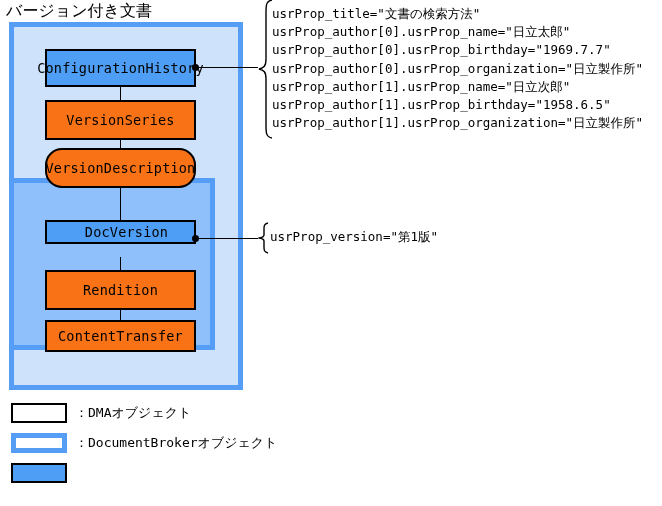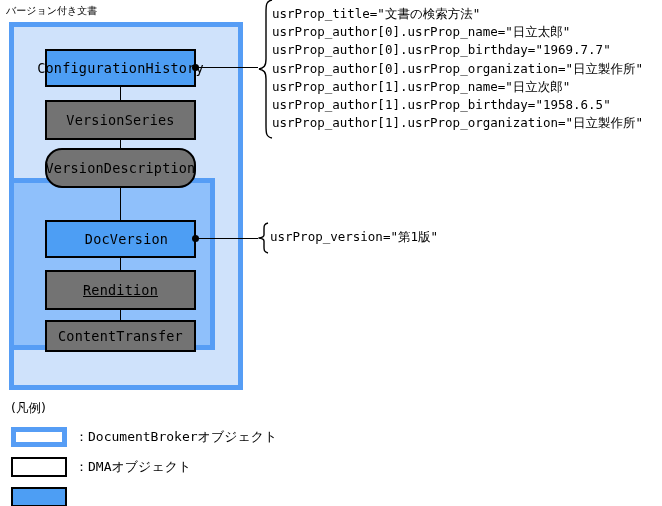--- a/index.html
+++ b/index.html
@@ -15,21 +15,21 @@
     color: #000000;
     overflow: hidden;
   }
 
   
   #diagram-title {
     position: absolute;
     left: 6px;
     top: 2px;
     font-family: "DejaVu Sans", "Liberation Sans", sans-serif;
-    font-size: 10px;
+    font-size: 16px;
     line-height: 18px;
     white-space: nowrap;
     letter-spacing: 0px;
   }
 
   
   #outer-container {
     position: absolute;
     left: 9px;
     top: 22px;
@@ -56,32 +56,32 @@
   .obj-box {
     position: absolute;
     box-sizing: border-box;
     border: 2px solid #000000;
     display: flex;
     align-items: center;
     justify-content: center;
     font-size: 13.5px;
     letter-spacing: 0.2px;
     white-space: nowrap;
-    background: #737373;
+    background: #f97316;
   }
   .obj-box.top-object {
     background: #4d9ef4;
   }
 
   
   #box-configurationhistory { left: 45px;  top: 49px;  width: 151px; height: 38px; }
   #box-versionseries        { left: 45px;  top: 100px; width: 151px; height: 40px; }
   #box-versiondescription   { left: 45px;  top: 148px; width: 151px; height: 40px; border-radius: 17px; }
-  #box-docversion           { left: 45px;  top: 220px; width: 151px; height: 38px; padding-left: 12px; }
-  #box-rendition            { left: 45px;  top: 270px; width: 151px; height: 40px; text-decoration: underline; }
+  #box-docversion           { left: 45px;  top: 220px; width: 151px; height: 24px; padding-left: 12px; }
+  #box-rendition            { left: 45px;  top: 270px; width: 151px; height: 40px; }
   #box-contenttransfer      { left: 45px;  top: 320px; width: 151px; height: 32px; }
 
   
   .connector-v {
     position: absolute;
     width: 1px;
     background: #000000;
     left: 120px;
   }
   #connector-1 { top: 86px;  height: 15px; }
@@ -229,28 +229,27 @@
 usrProp_author[0].usrProp_name="日立太郎"
 usrProp_author[0].usrProp_birthday="1969.7.7"
 usrProp_author[0].usrProp_organization="日立製作所"
 usrProp_author[1].usrProp_name="日立次郎"
 usrProp_author[1].usrProp_birthday="1958.6.5"
 usrProp_author[1].usrProp_organization="日立製作所"</div>
 
 <div class="annotation" id="annotation-version">usrProp_version="第1版"</div>
 
 <div id="legend">
-  <div id="legend-title">(凡例)</div>
+
+  <div class="legend-row">
+    <div class="legend-swatch dma"></div>
+    <div class="legend-label">：DMAオブジェクト</div>
+  </div>
 
   <div class="legend-row">
     <div class="legend-swatch broker"></div>
     <div class="legend-label">：DocumentBrokerオブジェクト</div>
   </div>
 
   <div class="legend-row">
-    <div class="legend-swatch dma"></div>
-    <div class="legend-label">：DMAオブジェクト</div>
-  </div>
-
-  <div class="legend-row">
     <div class="legend-swatch top"></div>
   </div>
 </div>
 
 </body></html>

